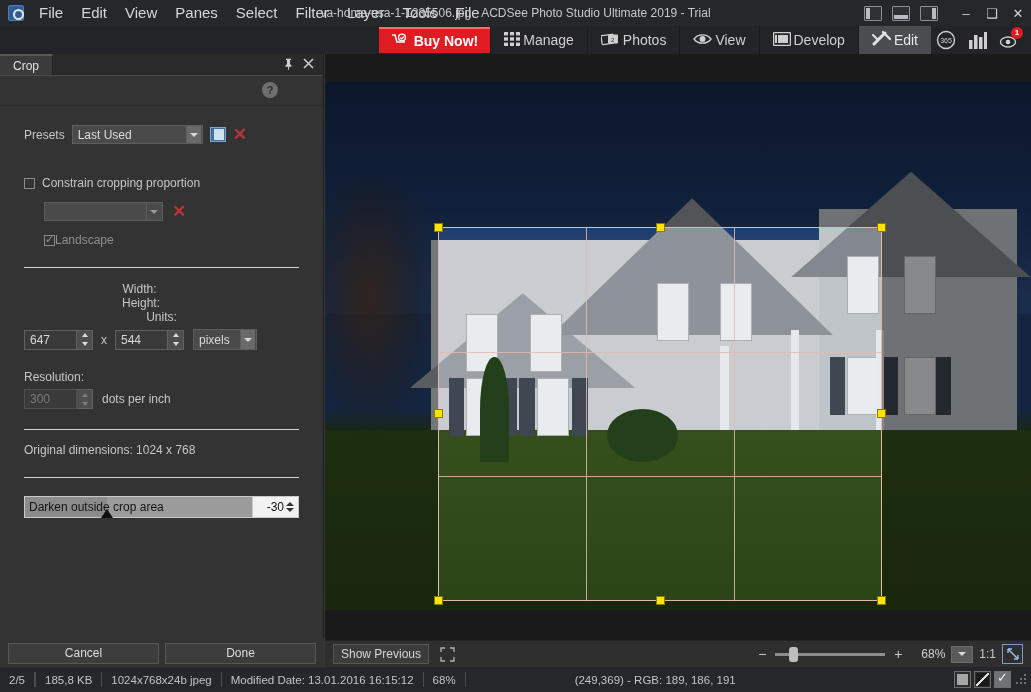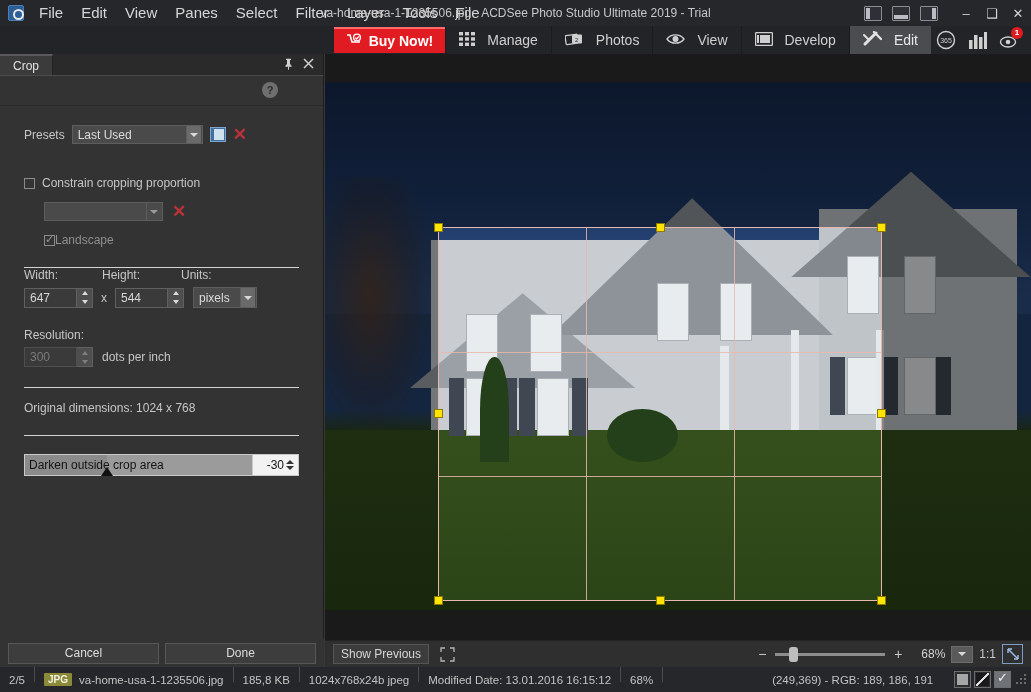--- a/index.html
+++ b/index.html
@@ -59,21 +59,21 @@
     position: absolute; left: 0; top: 26px; width: 1031px; height: 28px;
     background: #232427; display: flex; align-items: stretch;
   }
   #modebar-spacer { flex: 1 1 auto; }
   #buynow {
     display: flex; align-items: center; gap: 6px;
     background: #e11b22; color: #fff; font-size: 14px; font-weight: bold;
     padding: 0 12px; margin: 1px 0; border-top: 2px solid #ff6b6b;
   }
   .mode-btn {
-    display: flex; align-items: center; gap: 12px;
+    display: flex; align-items: center; gap: 3px;
     padding: 0 13px; color: #cfcfcf; font-size: 14px; cursor: default;
     border-left: 1px solid #1a1b1d;
   }
   .mode-btn.active { background: #4a4c50; color: #e8e8e8; }
   .right-icons { display: flex; align-items: center; padding-right: 6px; gap: 2px; }
   .ricon { width: 30px; height: 28px; display: flex; align-items: center; justify-content: center; position: relative; }
   .badge {
     position: absolute; top: 1px; right: 2px; width: 12px; height: 12px;
     background: #e11b22; color: #fff; border-radius: 50%;
     font-size: 8px; line-height: 12px; text-align: center; font-weight: bold;
@@ -248,21 +248,21 @@
   #zoom-rail { position:absolute; left:0; right:0; height: 3px; background:#8d8d8d; }
   #zoom-knob { position: absolute; left: 14px; width: 9px; height: 15px; background: #bdbdbd; border-radius: 3px; }
   #zoom-pct { color: #d2d2d2; font-size: 12px; width: 34px; text-align: right; }
   #zoom-drop { width: 22px; height: 17px; background: #5a5a5a; border: 1px solid #6c6c6c; display:flex;align-items:center;justify-content:center; }
   #ratio11 { color: #c9c9c9; font-size: 12px; }
   #fit-btn { width: 21px; height: 20px; border: 1px solid #7f9cc4; background:#2f2f2f; display:flex;align-items:center;justify-content:center; color:#9fc0e8; font-size:13px; }
 
   
   #statusbar {
     position: absolute; left: 0; bottom: 0; width: 1031px; height: 25px;
-    background: #25272b; display: flex; align-items: flex-start;
+    background: #25272b; display: flex; align-items: center;
     color: #c3c3c3; font-size: 11.5px;
   }
   .sb-cell { padding: 0 9px; display: flex; align-items: center; height: 100%; white-space: nowrap; }
   .sb-sep { width: 1px; height: 15px; background: #4a4c50; }
   #jpg-badge {
     background: #8a8a38; color: #f2f2e2; font-size: 10px; font-weight: bold;
     padding: 1px 4px; border-radius: 1px; margin-right: 7px;
   }
   #sb-right { margin-left: auto; display: flex; align-items: center; height: 100%; }
   .sb-tog { width: 17px; height: 17px; border: 1px solid #6d6d6d; margin-left: 3px; position: relative; background:#2b2d31; }
@@ -468,21 +468,21 @@
         <span class="redx">✕</span>
       </div>
 
       <div class="row" style="margin-top:12px; gap:0; padding-left:20px;">
         <span class="cbox checked"></span>
         <span class="lbl-dim">Landscape</span>
       </div>
 
       <div class="divider" style="margin-top:20px;"></div>
 
-      <div class="row" style="">
+      <div class="row" style="margin-top:14px;flex-direction:column;">
         <span class="lbl" style="width:78px;">Width:</span>
         <span class="lbl" style="width:79px;">Height:</span>
         <span class="lbl">Units:</span>
       </div>
 
       <div class="row" style="margin-top:5px;">
         <span class="numbox">647</span>
         <span class="spin">
             <span class="up"></span>
             <span class="dn"></span>
@@ -635,24 +635,20 @@
             <path d="M2 2 h4 M2 2 v4" stroke="#9fc0e8" stroke-width="1.4"></path>
             <path d="M12 12 h-4 M12 12 v-4" stroke="#9fc0e8" stroke-width="1.4"></path>
           </svg>
       </span>
     </div>
   </div>
 
   <div id="statusbar">
     <span class="sb-cell">2/5</span>
     <span class="sb-sep"></span>
-    <span class="sb-cell">
-      <span id="jpg-badge">JPG</span>
-      <span>va-home-usa-1-1235506.jpg</span>
-    </span>
     <span class="sb-sep"></span>
     <span class="sb-cell">185,8 KB</span>
     <span class="sb-sep"></span>
     <span class="sb-cell">1024x768x24b jpeg</span>
     <span class="sb-sep"></span>
     <span class="sb-cell">Modified Date: 13.01.2016 16:15:12</span>
     <span class="sb-sep"></span>
     <span class="sb-cell">68%</span>
     <span class="sb-sep"></span>
     <span class="sb-cell" style="margin-left:100px;">(249,369) - RGB: 189, 186, 191</span>

